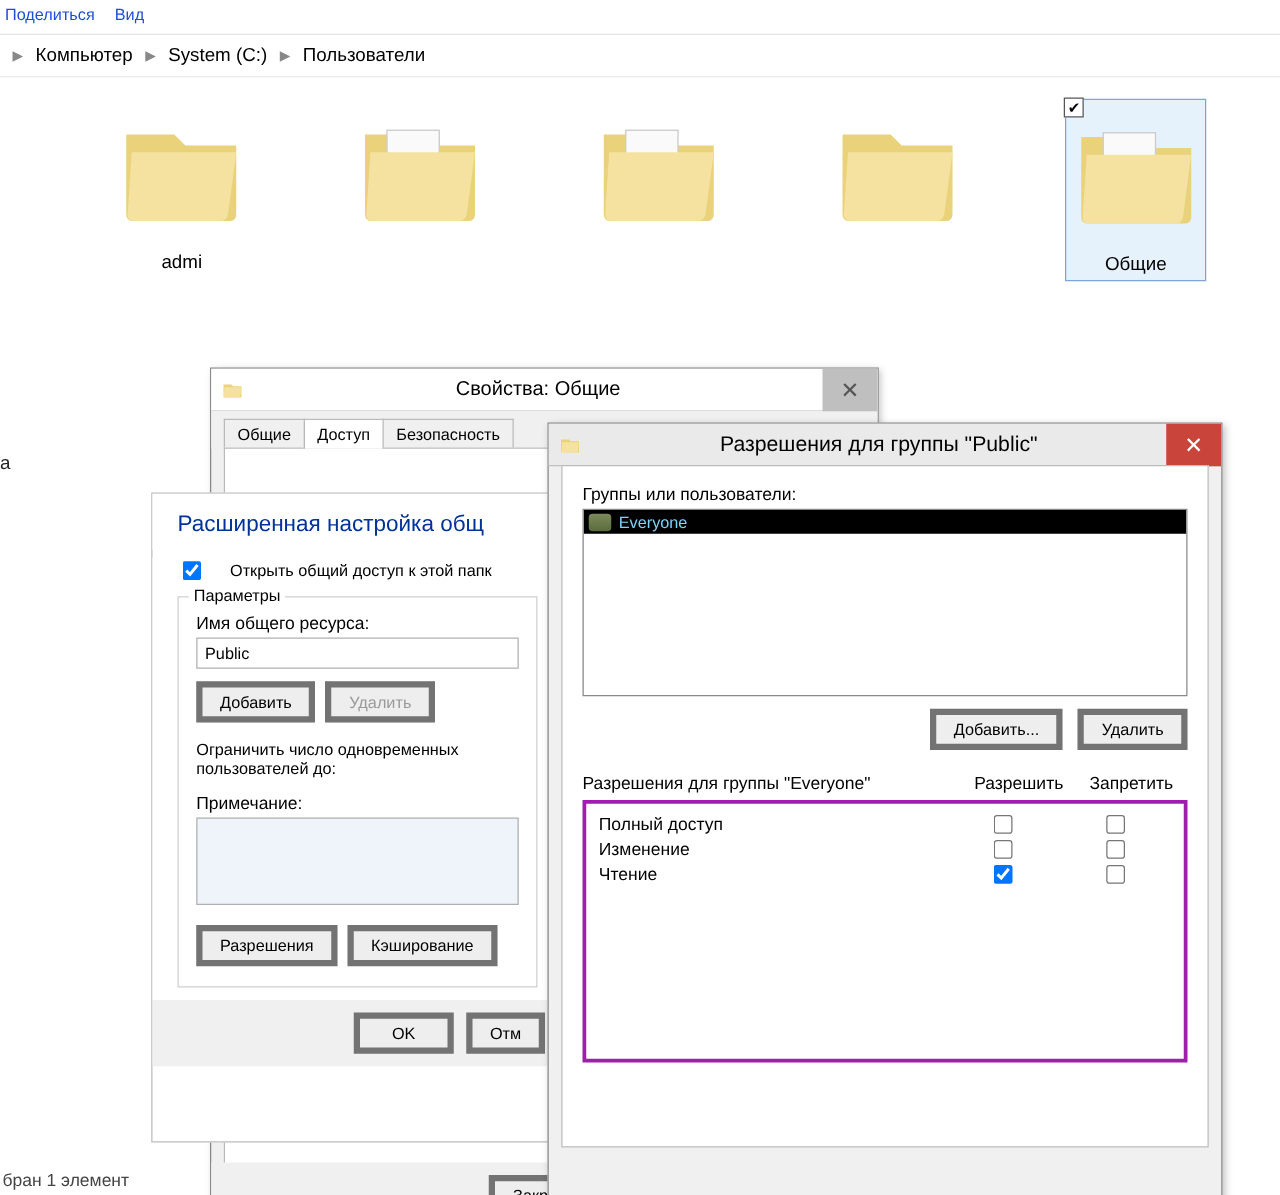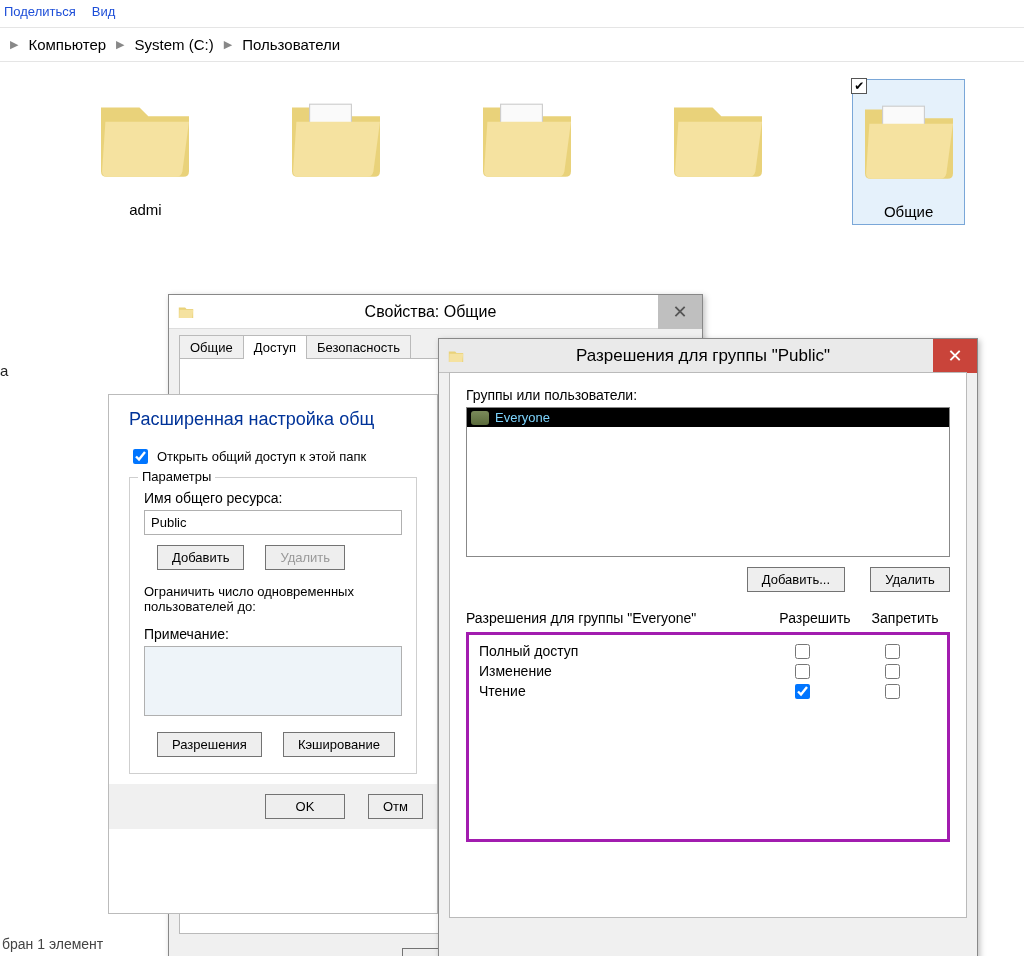--- a/index.html
+++ b/index.html
@@ -138,25 +138,24 @@
     border: 1px solid #bababa;
     background: #fff;
     margin: 0 10px 10px;
     padding: 12px;
     position: relative;
     top: -1px;
   }
 
   .win-button {
     background: #eee;
-    border: 1px solid #737373;
+    border: 5px solid #737373;
     padding: 4px 14px;
     font: inherit;
     min-width: 80px;
-    margin-left: 13px;
   }
   .win-button:disabled { color: #999; }
   .win-input {
     border: 1px solid #b0b0b0;
     padding: 4px 6px;
     font: inherit;
     width: 100%;
     background: #fff;
   }
   .win-textarea {
@@ -172,21 +171,21 @@
     position: relative;
   }
   .fieldset .legend {
     position: absolute;
     top: -9px;
     left: 8px;
     background: #fff;
     padding: 0 4px;
     font-size: 13px;
   }
-  label.chk { display: flex; align-items: center; gap: 6px; margin: 6px 0 10px; }
+  label.chk { display: flex; align-items: center; gap: 20px; margin: 6px 0 10px; }
   label.chk input { width:15px; height:15px; }
 
   .dlg-buttons {
     display: flex;
     justify-content: flex-end;
     gap: 10px;
     padding: 10px 14px;
     background: #f0f0f0;
   }
 
@@ -237,21 +236,21 @@
 
   .row-buttons { display:flex; gap:12px; justify-content:flex-end; margin:10px 0 18px; }
   .lbl { font-size:14px; margin-bottom:4px; display:block;}
 
   
   #props-dialog { left:168px; top:232px; width:535px; height:690px; }
   #props-dialog .titlebar { background:#fff; }
   #props-dialog .closebtn { background:#bfbfbf; }
 
   
-  #adv-dialog { left:108px; top:332px; width:330px; height:520px; background:#fff; border:1px solid #bbb; box-shadow:none;}
+  #adv-dialog { left:121px; top:332px; width:330px; height:520px; background:#fff; border:1px solid #bbb; box-shadow:none;}
   #adv-dialog .titlecenter {
     text-align:left;
     font-size:18px;
     color:#003399;
     padding:14px 20px 10px;
     background:#fff;
   }
   #adv-dialog .body { padding: 0 20px 10px; background:#fff; }
 
   

